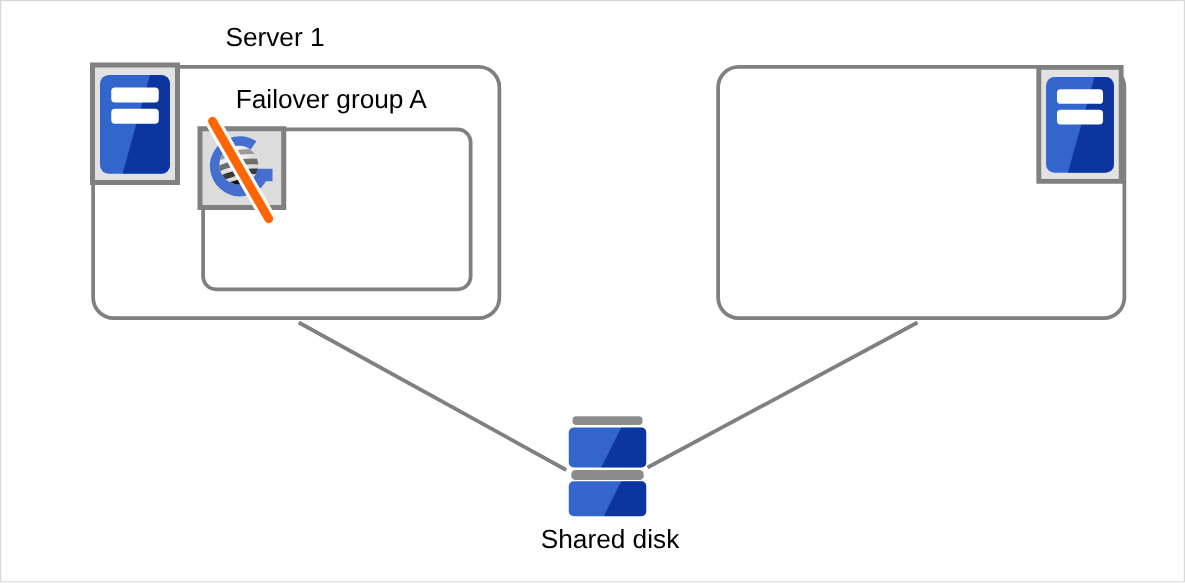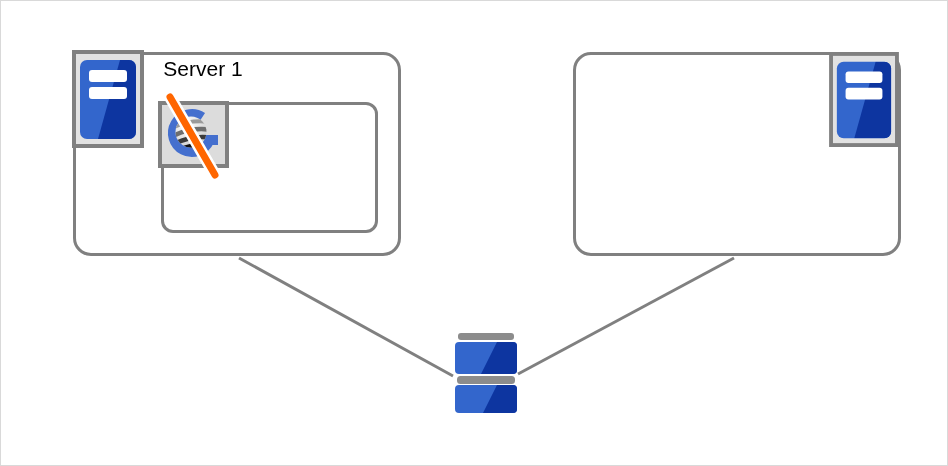--- a/index.html
+++ b/index.html
@@ -33,21 +33,21 @@
   }
   .diagram-label {
     position:absolute;
     color:#000000;
     font-size:21px;
     line-height:23px;
     white-space:nowrap;
     transform:translateX(-50%);
     z-index:4;
   }
-  #server1-label { left:202px; top:18px;margin-top:38px; }
+  #server1-label { left:219px; top:18px; }
   #server2-label { left:749px; top:18px; }
   #failover-label { left:264px; top:67px; }
   #disk-label { left:487px; top:419px; }
   .icon { position:absolute; z-index:3; line-height:0; }
   #server1-icon { left:71px; top:49px; }
   #server2-icon { left:828px; top:51px; }
   #app-icon { left:157px; top:100px; }
   #disk-icon { left:454px; top:332px; }
   svg { overflow:visible; }
 </style>
@@ -55,20 +55,22 @@
 <body>
 
 <div id="canvas">
 
   <svg class="connector-layer" width="948" height="466" viewBox="0 0 948 466" xmlns="http://www.w3.org/2000/svg">
     <line x1="238" y1="257" x2="452" y2="375" stroke="#808080" stroke-width="3"></line>
     <line x1="733" y1="257" x2="517" y2="373" stroke="#808080" stroke-width="3"></line>
   </svg>
 
   <div class="diagram-label" id="server1-label">Server 1</div>
+  <div class="diagram-label" id="failover-label">Failover group A</div>
+  <div class="diagram-label" id="disk-label">Shared disk</div>
 
   <div class="node-box" id="server1-box"></div>
   <div class="node-box" id="server2-box"></div>
   <div id="failover-box"></div>
 
   <div class="icon" id="server1-icon">
     <svg width="72" height="98" viewBox="0 0 72 98" xmlns="http://www.w3.org/2000/svg">
       <defs>
         <clipPath id="s1clip">
             <rect x="8" y="10" width="56" height="79" rx="7"></rect>

